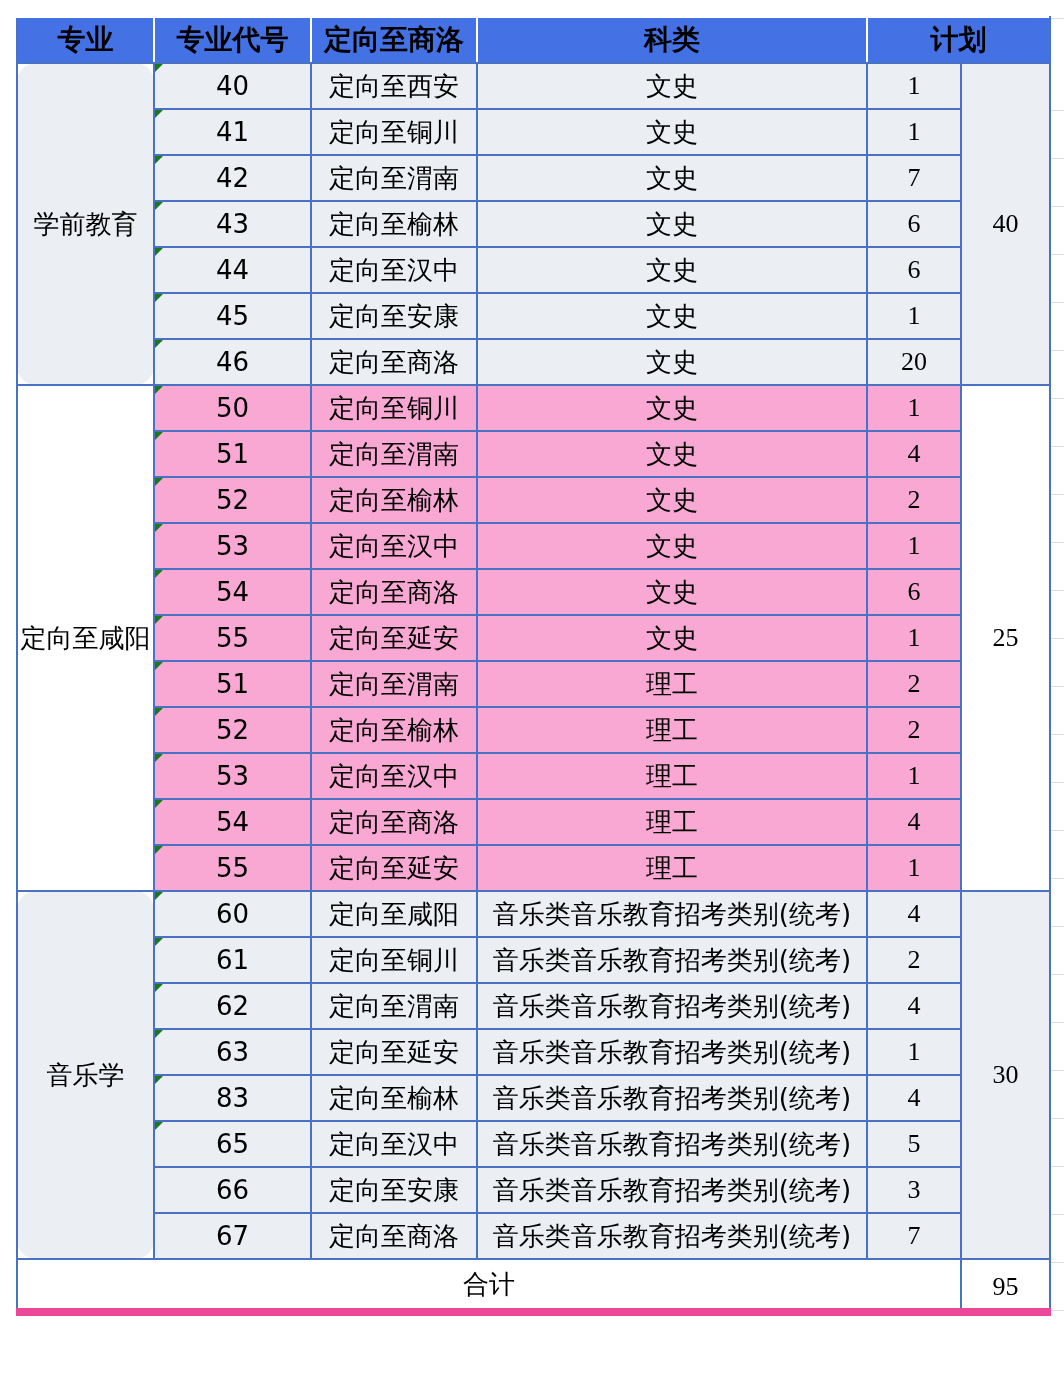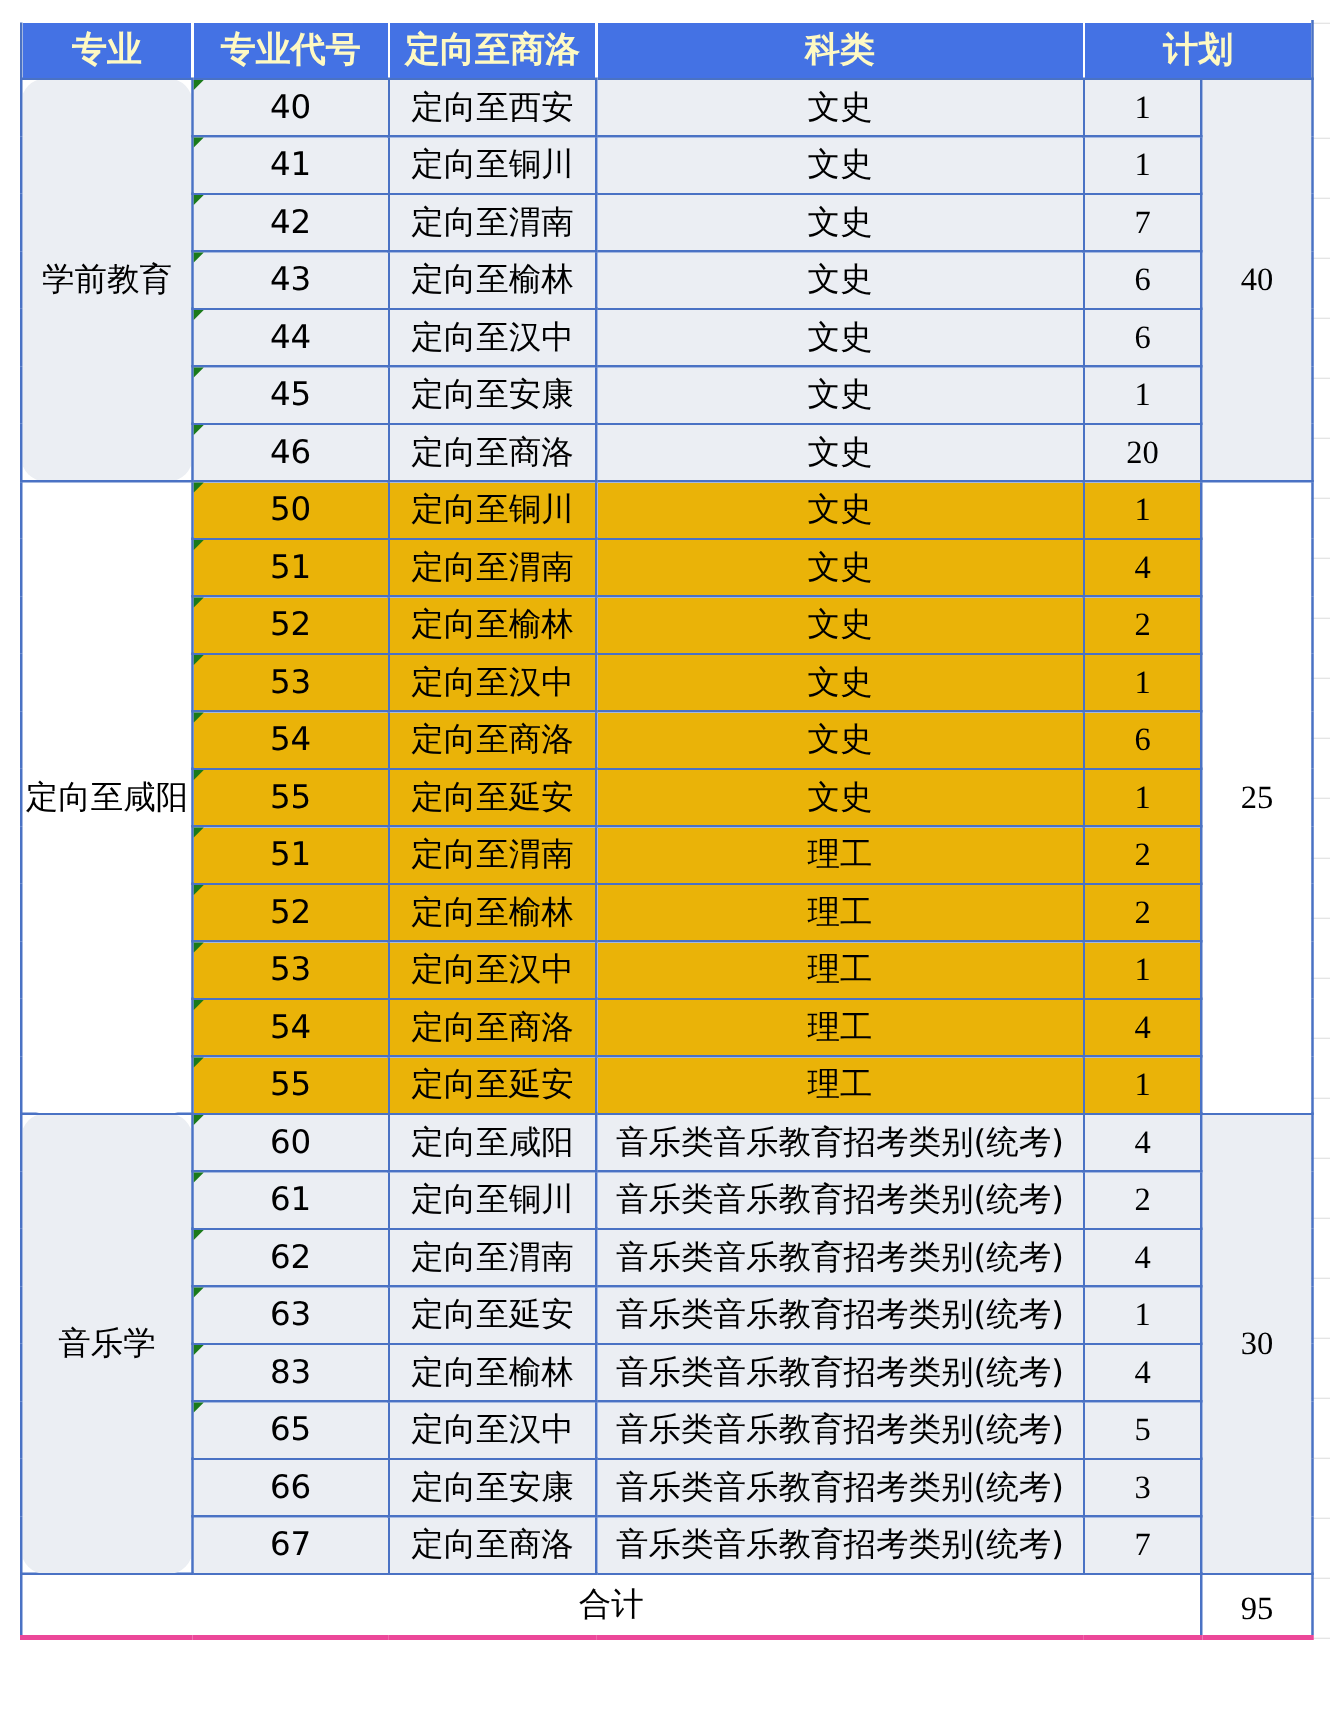--- a/index.html
+++ b/index.html
@@ -44,53 +44,53 @@
       padding: 0;
       text-align: center;
       vertical-align: middle;
       font-size: 26px;
       line-height: 1;
       position: relative;
       white-space: nowrap;
     }
     table.plan th {
       background: #4472e4;
-      color: #fef9c3;
+      color: #000000;
       font-weight: bold;
       font-size: 28px;
       height: 44px;
       border-color: #ffffff #ffffff #4a72c4 #ffffff;
       border-width: 2px;
     }
     table.plan th:first-child { border-left-color: #4a72c4; }
     table.plan th:last-child { border-right-color: #4a72c4; }
     table.plan td { height: 44px; }
     tr.shade td { background: #ebeef3; }
-    tr.plain td { background: #eab308; }
+    tr.plain td { background: #f9a8d4; }
     td.group-shade { background: #ebeef3 !important; }
     td.group-plain { background: #ffffff !important; }
     td.serif, td.plan-num {
       font-family: "Liberation Serif", "DejaVu Serif", serif;
       font-size: 28px;
     }
     td.code { font-family: "DejaVu Sans", sans-serif; }
     td.major { text-align: center; font-size: 26px; border-radius: 19px; }
     .tri {
       position: absolute;
       left: 0;
       top: 0;
       width: 0;
       height: 0;
       border-top: 8px solid #1a7a1a;
       border-right: 8px solid transparent;
     }
     tr.total td {
       background: #ffffff;
       height: 42px;
-      border-bottom: 4px solid #ec4899;
+      border-bottom: 8px solid #ec4899;
     }
     td.total-label { font-size: 26px; }
     td.total-value {
       font-family: "Liberation Serif", "DejaVu Serif", serif;
       font-size: 28px;
       padding-top: 6px !important;
     }
   </style>
 </head>
 <body>

